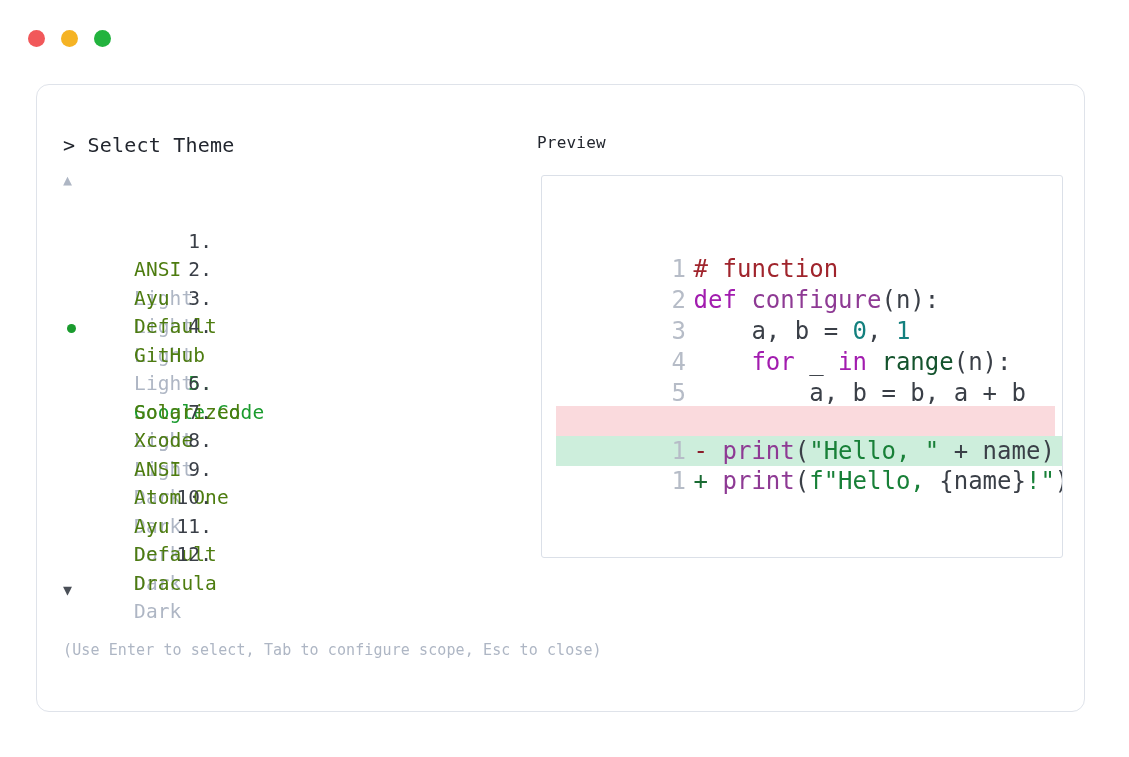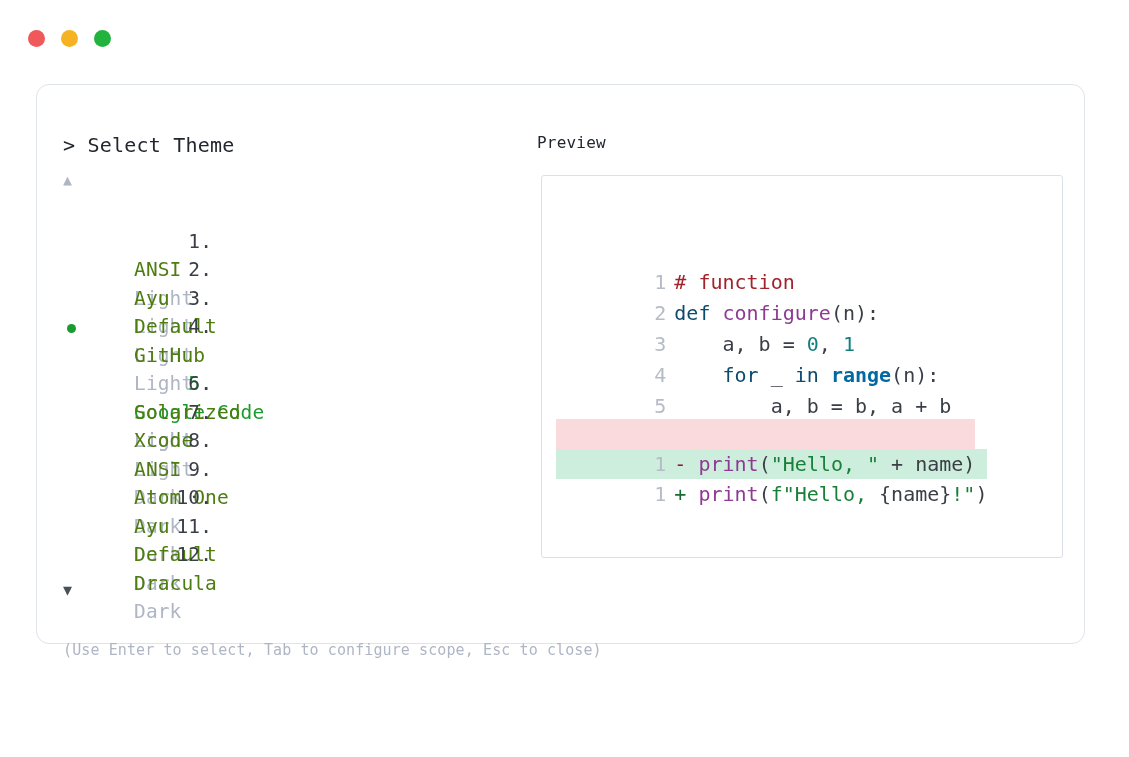--- a/index.html
+++ b/index.html
@@ -31,21 +31,21 @@
   .dot-close  { background: #f1585a; }
   .dot-min    { background: #f5b324; }
   .dot-max    { background: #22b33e; }
 
   
   .card {
     position: absolute;
     left: 36px;
     top: 84px;
     width: 1049px;
-    height: 560px;
+    height: 628px;
     box-sizing: border-box;
     border: 1.5px solid #dfe3ea;
     border-radius: 13px;
     background: #ffffff;
   }
 
   
   .prompt {
     position: absolute;
     left: 26px;
@@ -132,23 +132,23 @@
     height: 383px;
     box-sizing: border-box;
     border: 1.5px solid #dbe0e8;
     border-radius: 3px;
     background: #ffffff;
     overflow: hidden;
   }
   .code-area {
     position: absolute;
     left: 14px;
-    top: 60px;
+    top: 47px;
     right: 0;
-    font-size: 20px;
+    font-size: 24px;
   }
   .code-line {
     height: 31px;
     line-height: 31px;
     white-space: pre;
     color: #3a3f47;
   }
   .ln {
     display: inline-block;
     width: 14px;
@@ -164,23 +164,23 @@
     width: fit-content;
   }
   .diff-del { background: #fadadd; }
   .diff-add { background: #cdeedc; }
   .diff-del .ln, .diff-add .ln { color: #b6bcc7; }
   .mark-del { color: #8b1d2b; }
   .mark-add { color: #1a6b33; }
 
   
   .t-comment { color: #a0242c; }
-  .t-kw      { color: #0c4a6e; }
+  .t-kw      { color: #a21caf; }
   .t-fn      { color: #8e3a94; }
-  .t-builtin { color: #0369a1; font-weight: bold; }
+  .t-builtin { color: #14532d; }
   .t-num     { color: #13807e; }
   .t-str     { color: #188038; }
   .t-plain   { color: #3a3f47; }
 </style>
 </head>
 <body>
 
 <div class="titlebar">
   <span class="dot dot-close"></span>
   <span class="dot dot-min"></span>

